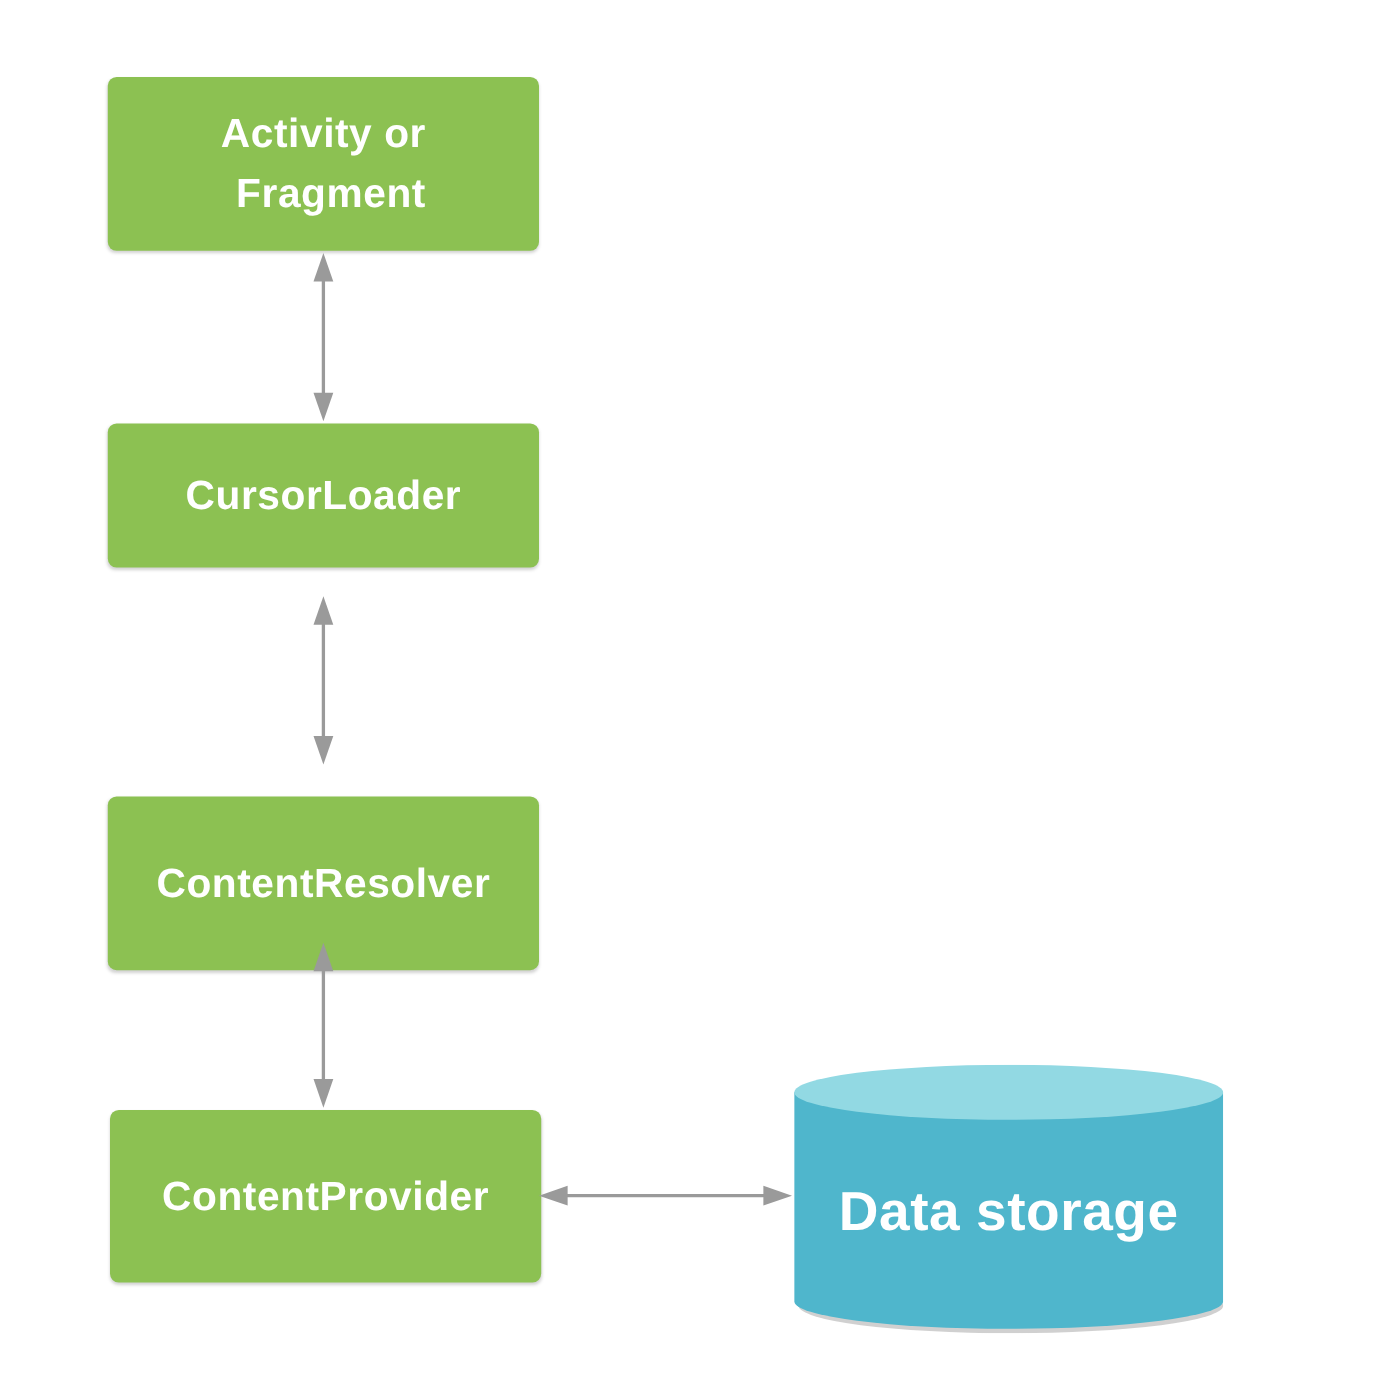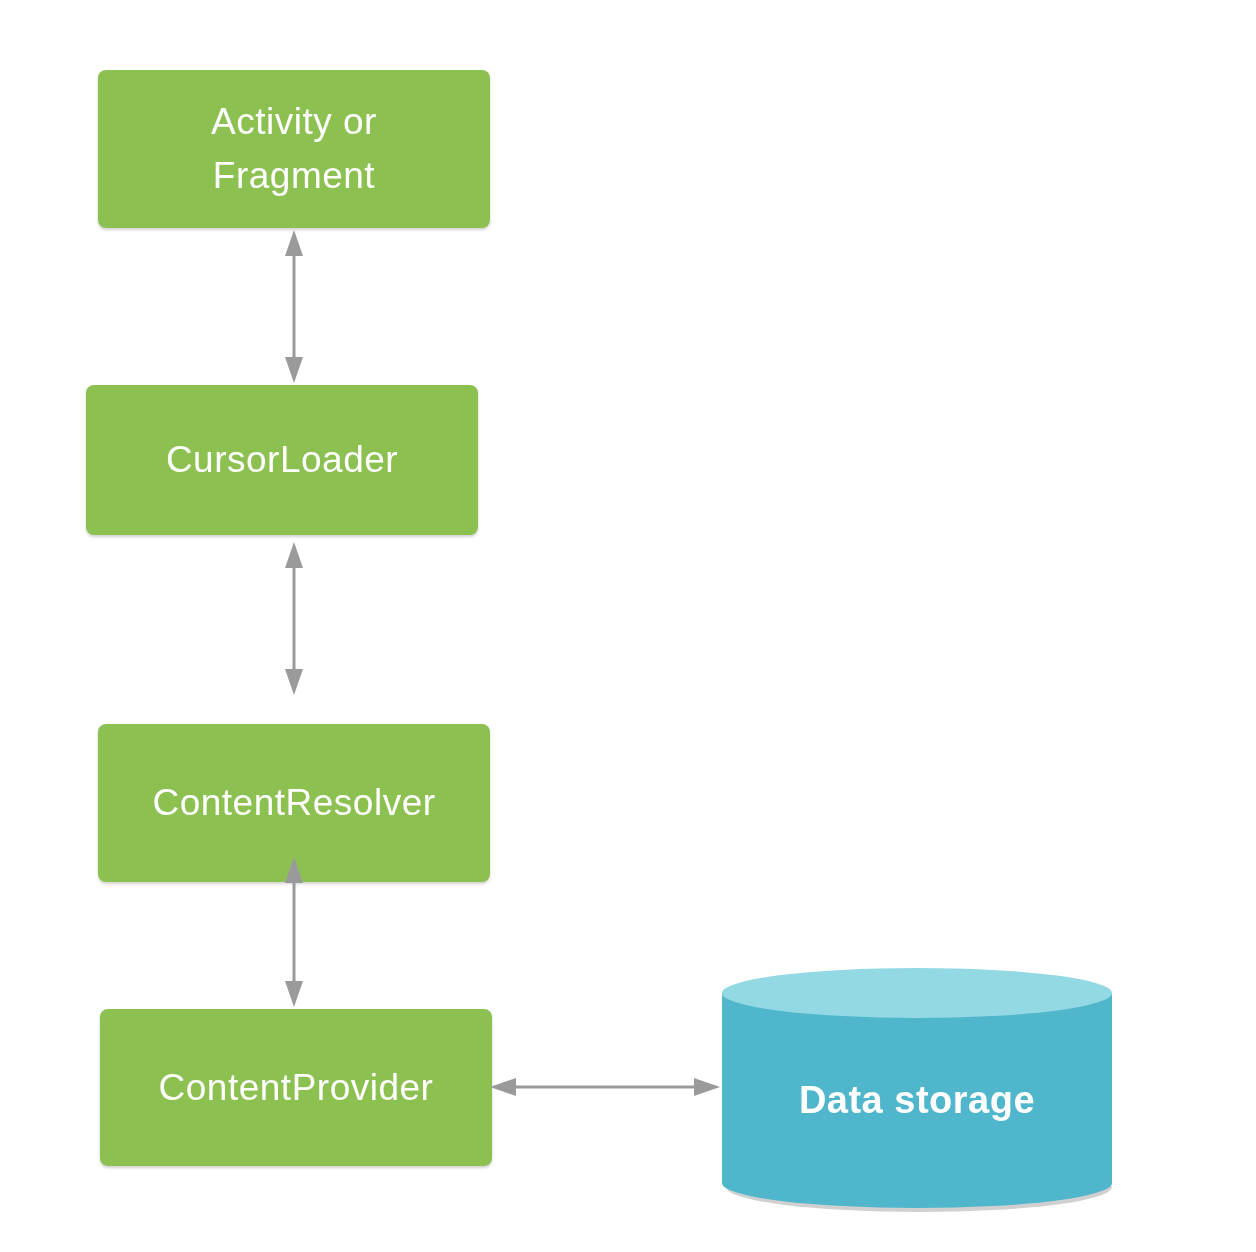--- a/index.html
+++ b/index.html
@@ -25,23 +25,23 @@
     background:var(--node-green);
     border-radius:8px;
     display:flex;
     align-items:center;
     justify-content:center;
     box-shadow:0 2px 3px rgba(0,0,0,0.18);
   }
   .node-label{
     color:var(--text-white);
     font-size:37px;
-    font-weight:400;
+    font-weight:700;
     line-height:1.45;
-    text-align:center;
+    text-align:right;
     white-space:pre-line;
     letter-spacing:0.5px;
   }
   .arrow{
     position:absolute;
     color:var(--arrow-gray);
   }
   .arrow svg{display:block;}
   .arrow line{stroke:currentColor;}
   .arrow polygon{fill:currentColor;}
@@ -59,21 +59,21 @@
   .cyl-label{
     position:absolute;
     left:0;
     top:50px;
     width:100%;
     height:165px;
     display:flex;
     align-items:center;
     justify-content:center;
     color:var(--text-white);
-    font-size:38px;
+    font-size:50px;
     font-weight:600;
     letter-spacing:0.5px;
   }
 </style>
 </head>
 <body>
 
 <div class="canvas">
 
   <div class="node" style="left:98px;top:70px;width:392px;height:158px;">
@@ -82,21 +82,21 @@
   </div>
 
   <div class="arrow" style="left:272px;top:228px;">
     <svg width="44" height="157" viewBox="0 0 44 157">
       <line x1="22" y1="26" x2="22" y2="131" stroke-width="3"></line>
       <polygon points="22,2 13,28 31,28"></polygon>
       <polygon points="22,155 13,129 31,129"></polygon>
     </svg>
   </div>
 
-  <div class="node" style="left:86px;top:385px;width:392px;height:150px;">
+  <div class="node" style="left:98px;top:385px;width:392px;height:131px;">
     <span class="node-label">CursorLoader</span>
   </div>
 
   <div class="arrow" style="left:272px;top:540px;">
     <svg width="44" height="157" viewBox="0 0 44 157">
       <line x1="22" y1="26" x2="22" y2="131" stroke-width="3"></line>
       <polygon points="22,2 13,28 31,28"></polygon>
       <polygon points="22,155 13,129 31,129"></polygon>
     </svg>
   </div>

